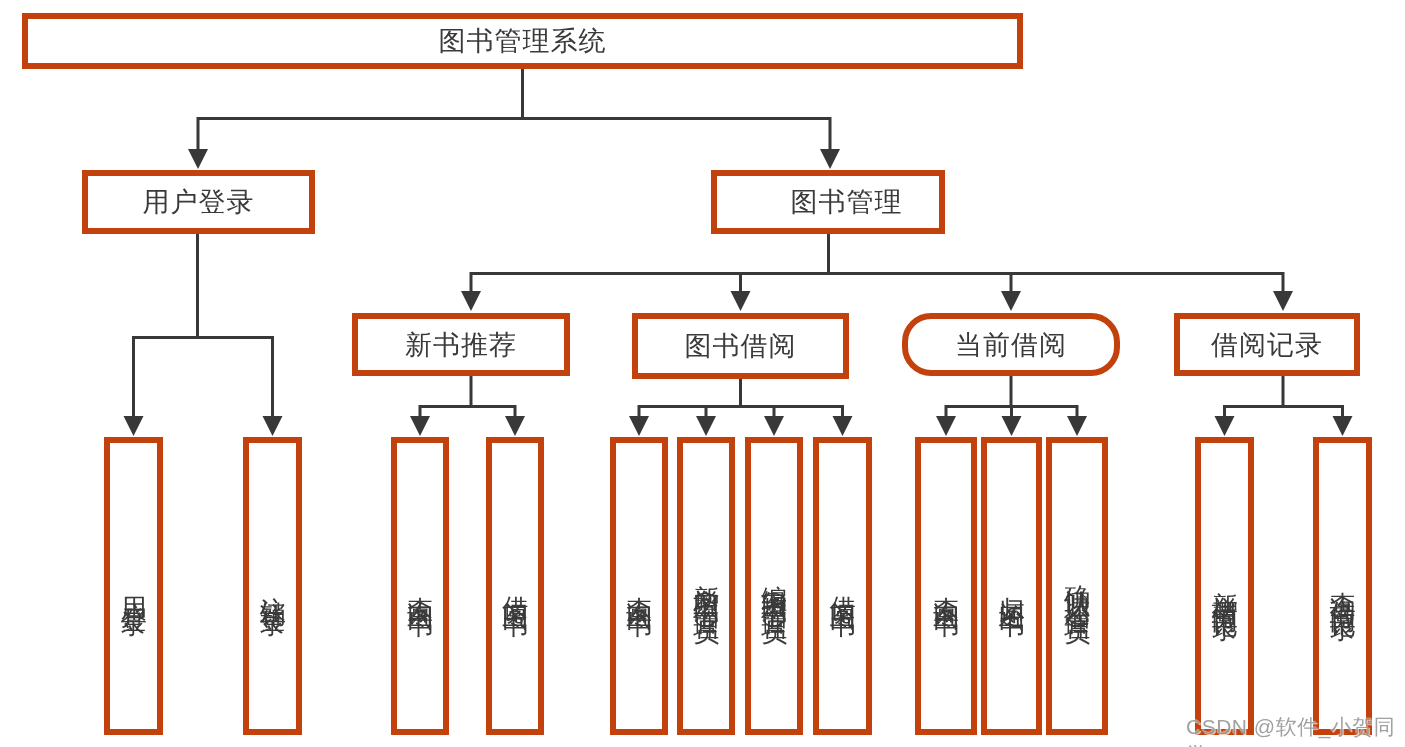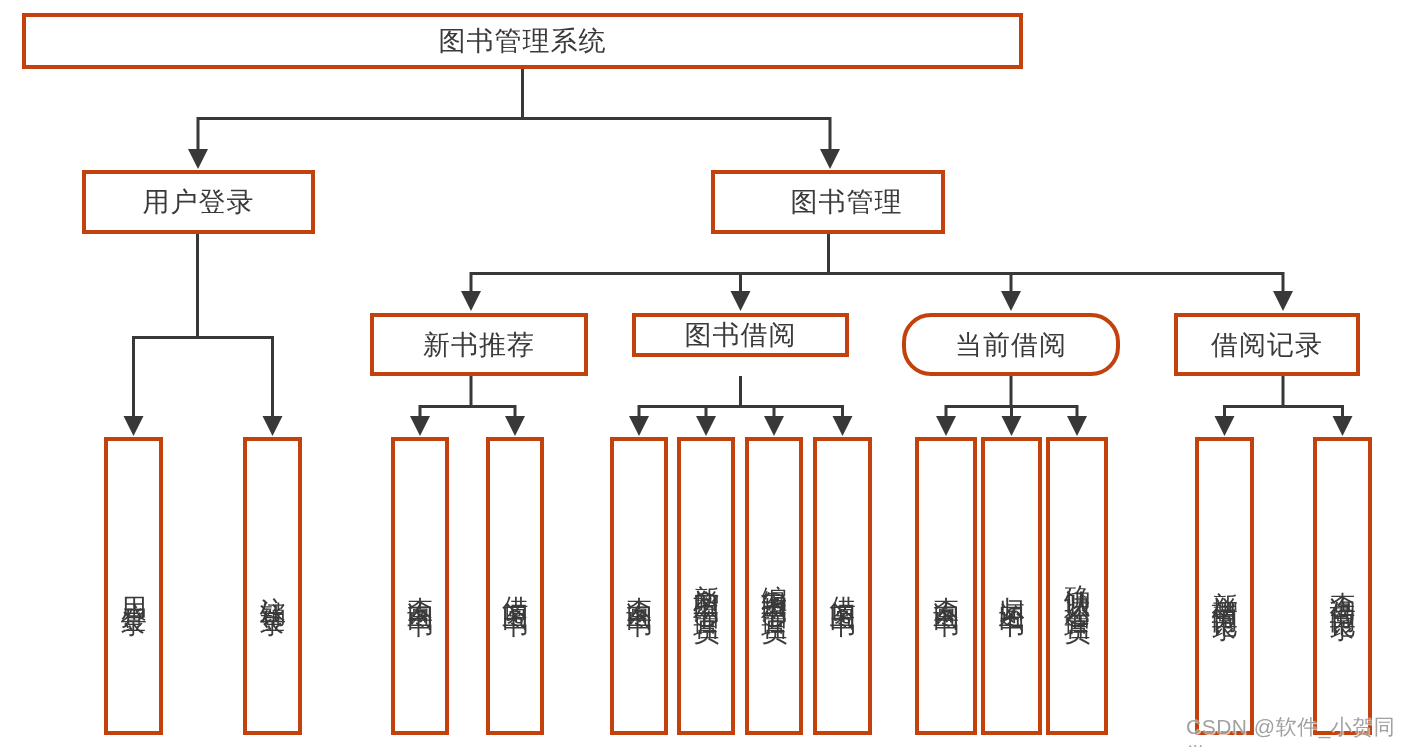--- a/index.html
+++ b/index.html
@@ -18,21 +18,21 @@
   #connectors {
     position: absolute;
     left: 0;
     top: 0;
     width: 1405px;
     height: 747px;
   }
   .node {
     position: absolute;
     box-sizing: border-box;
-    border: 4px solid #c2410c;
+    border: 6px solid #c2410c;
     background: #ffffff;
     display: flex;
     align-items: center;
     justify-content: center;
     color: #3a3a3a;
     font-size: 27px;
     letter-spacing: 1px;
     white-space: nowrap;
   }
   .leaf {
@@ -108,24 +108,24 @@
     <span>图书管理系统</span>
   </div>
 
   <div class="node" style="left:82px; top:170px; width:233px; height:64px;">
     <span>用户登录</span>
   </div>
   <div class="node" style="left:711px; top:170px; width:234px; height:64px;padding-left:37px;">
     <span>图书管理</span>
   </div>
 
-  <div class="node" style="left:370px; top:313px; width:218px; height:63px;">
+  <div class="node" style="left:352px; top:313px; width:218px; height:63px;">
     <span>新书推荐</span>
   </div>
-  <div class="node" style="left:632px; top:313px; width:217px; height:44px;">
+  <div class="node" style="left:632px; top:313px; width:217px; height:66px;">
     <span>图书借阅</span>
   </div>
   <div class="node" style="left:902px; top:313px; width:218px; height:63px;border-radius:29px;">
     <span>当前借阅</span>
   </div>
   <div class="node" style="left:1174px; top:313px; width:186px; height:63px;">
     <span>借阅记录</span>
   </div>
 
   <div class="node leaf" style="left:104px; width:59px;">

